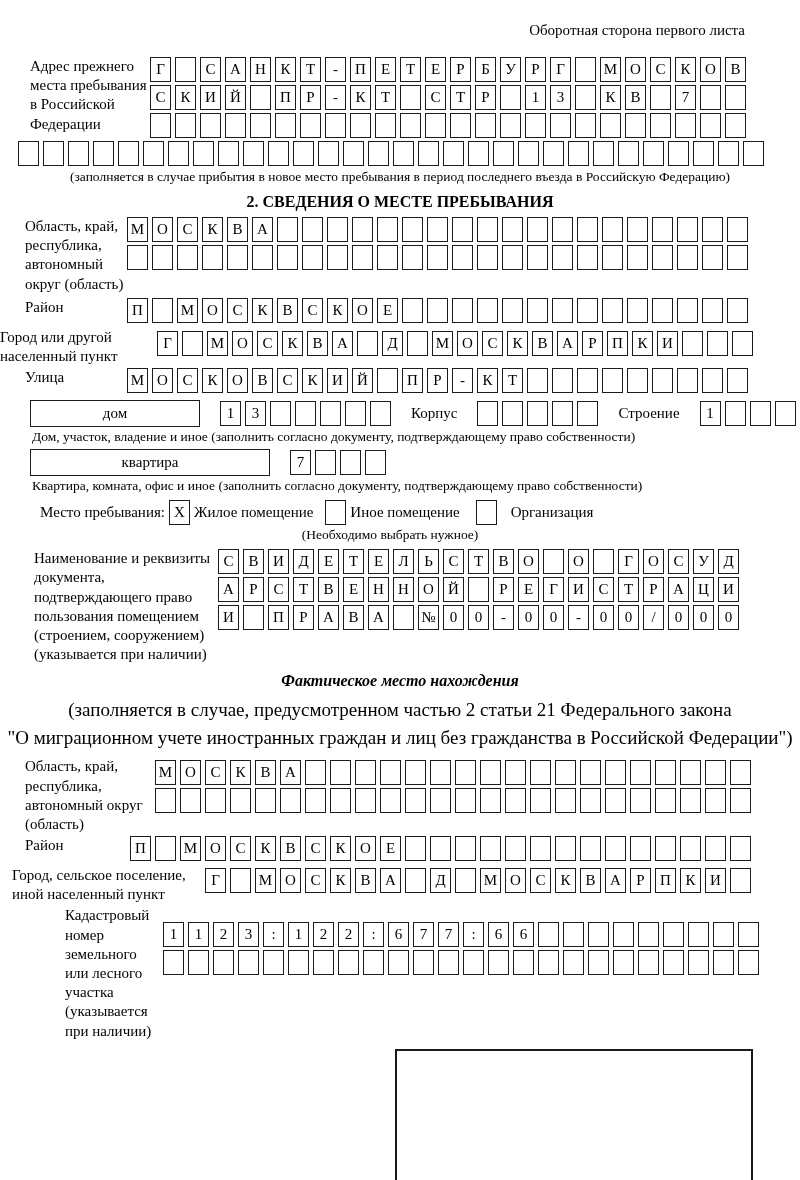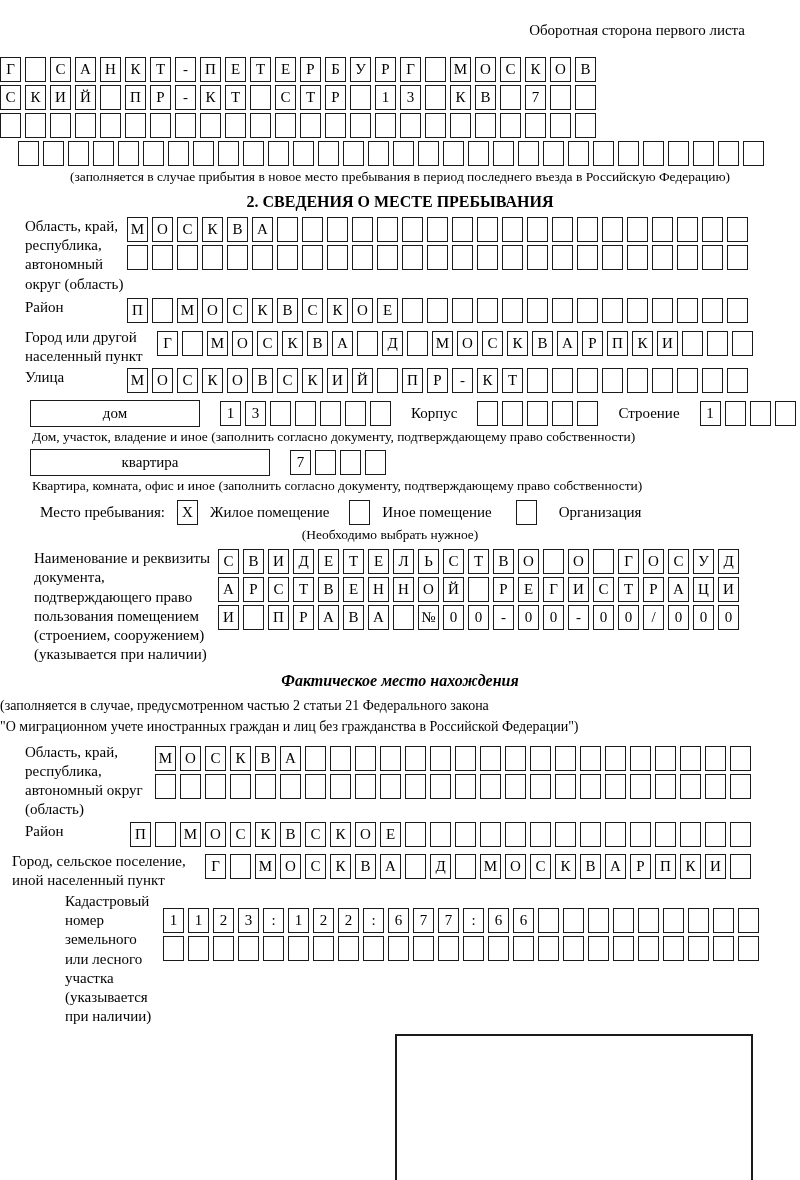--- a/index.html
+++ b/index.html
@@ -26,53 +26,54 @@
   .prev-block { margin-top:18px; display:flex; }
   .prev-lbl { width:150px; padding-left:30px; }
   .fullrow { margin-left:18px; margin-top:0px; }
 
   .note { font-size:13.5px; text-align:center; margin-top:2px; }
   .note-left { font-size:13.5px; margin:2px 0 4px 32px; }
 
   .sec-title { text-align:center; font-weight:bold; font-size:16px; margin:8px 0 6px 0; }
 
   .lblcol-a { width:127px; padding-left:25px; }
-  .lblcol-b { width:157px; padding-left:25px; }
+  .lblcol-b { width:157px; }
   .lblcol-doc { width:218px; padding-left:34px; }
   .lblcol-c { width:150px; padding-left:25px; }
   .lblcol-d { width:205px; padding-left:12px; }
   .lblcol-e { width:123px; padding-left:25px; }
 
   .mt2 { margin-top:2px; } .mt4 { margin-top:4px; } .mt6 { margin-top:6px; }
 
   .widebox {
     height:27px; border:1.8px solid #1b1b1b;
     display:flex; align-items:center; justify-content:center;
     font-size:15px; flex:0 0 auto;
   }
   .house-row { margin-left:30px; display:flex; align-items:center; gap:20px; margin-top:4px; }
   .inline-lbl { font-size:15px; white-space:nowrap;font-family:Liberation Serif, serif; }
 
-  .stay-row { margin-left:40px; display:flex; align-items:center; gap:12px; margin-top:6px; font-size:15px; }
+  .stay-row { margin-left:40px; display:flex; align-items:center; gap:4px; margin-top:6px; font-size:15px; }
   .stay-note { text-align:center; width:380px; margin-left:200px; font-size:13.5px; margin-top:2px; }
 
-  .center-note { font-size:14px; line-height:1.45; }
+  .center-note { text-align:center; font-size:19px; line-height:1.45; }
 
   .stamp-box {
     margin-left:395px; margin-top:8px;
     width:358px; height:172px;
     border:2px solid #1b1b1b; background:#fff;
   }
 </style>
 </head>
 <body>
 
 <div class="header-note">Оборотная сторона первого листа</div>
 
 <div class="prev-block">
+  <div class="prev-lbl lbl">Адрес прежнего места пребывания в Российской Федерации</div>
   <div>
     <div class="cells">
         <span class="cb">Г</span>
         <span class="cb"></span>
         <span class="cb">С</span>
         <span class="cb">А</span>
         <span class="cb">Н</span>
         <span class="cb">К</span>
         <span class="cb">Т</span>
         <span class="cb">-</span>

